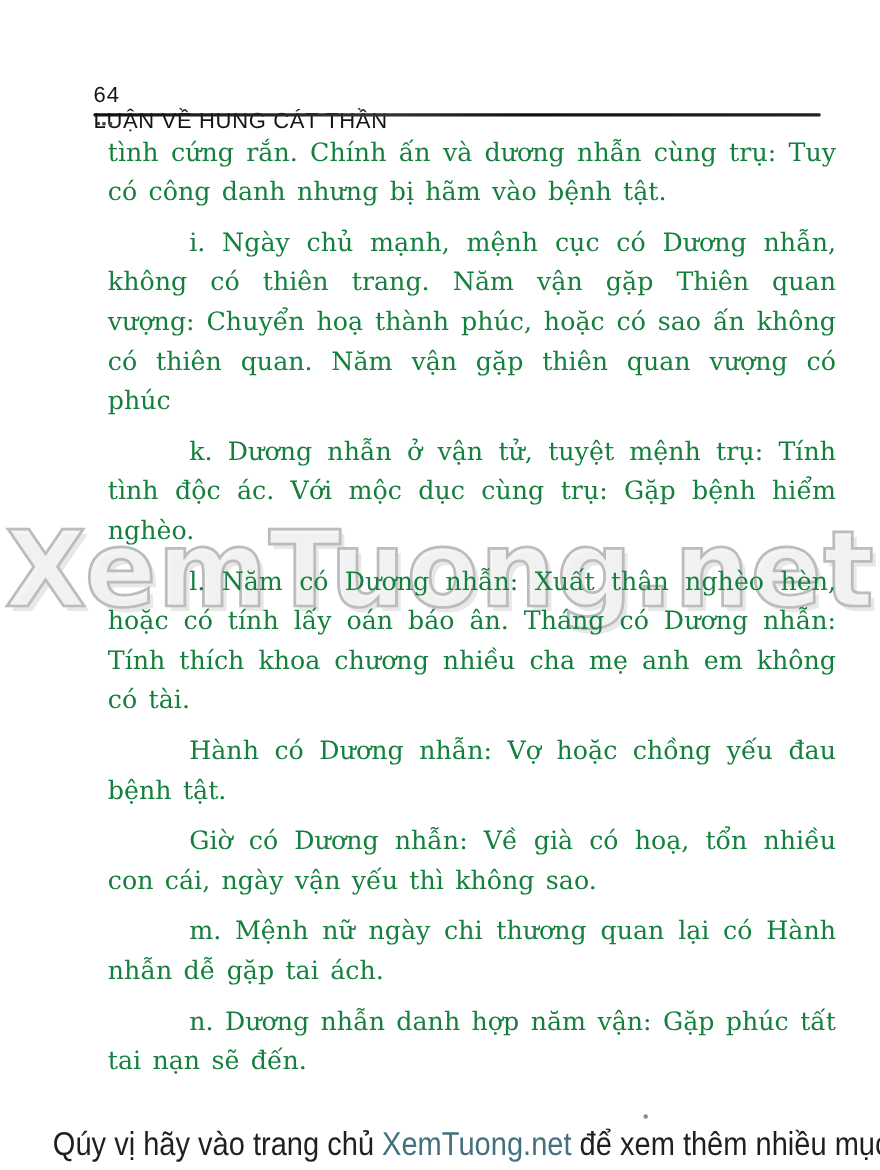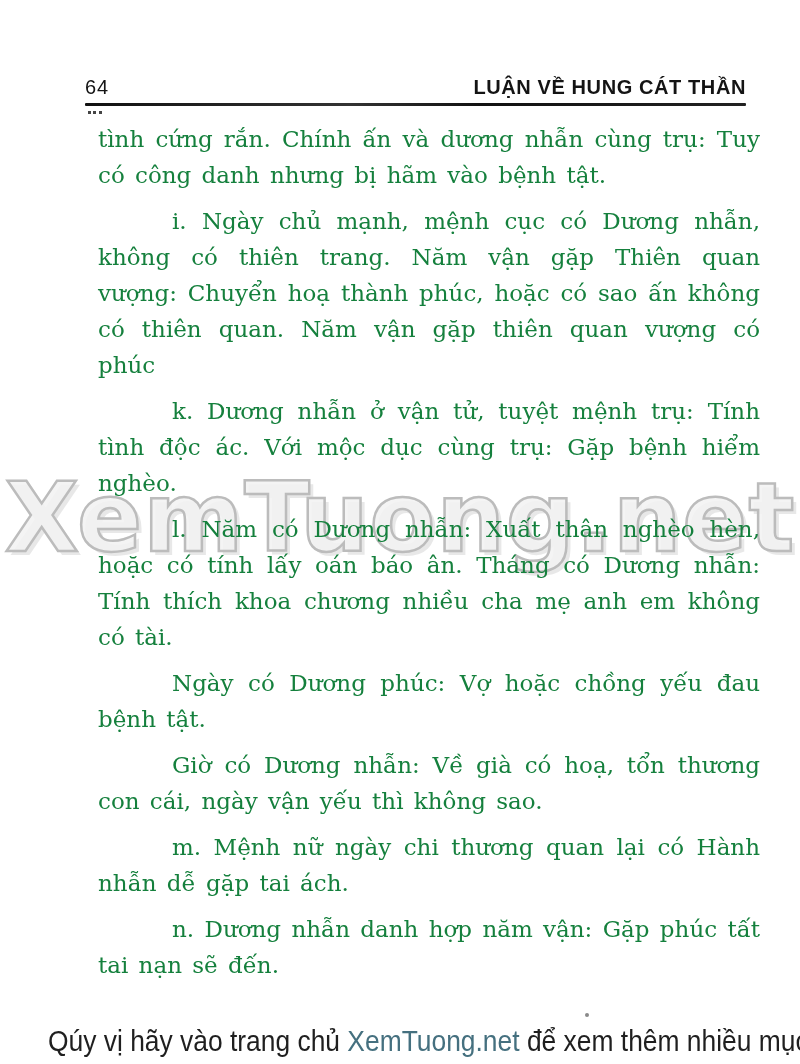--- a/index.html
+++ b/index.html
@@ -17,23 +17,24 @@
   
   .header {
     position: absolute;
     top: 76px; left: 85px; right: 54px;
     display: flex;
     justify-content: space-between;
     align-items: baseline;
     font-family: "Liberation Sans", sans-serif;
     font-size: 20px;
     color: #141414;
+    flex-direction: column;
   }
   .header .page-num { letter-spacing: 1px; }
-  .header .running-title { letter-spacing: 0.6px; font-weight: 700; }
+  .header .running-title { letter-spacing: 0.6px; font-weight: 400; }
   .header-rule {
     position: absolute;
     top: 103px; left: 85px; right: 54px;
     height: 3px;
     background: linear-gradient(to right, #111 0%, #333 40%, #111 60%, #222 100%);
     border-radius: 1px;
   }
   .rule-artifact {
     position: absolute;
     top: 111px; left: 88px;
@@ -109,22 +110,22 @@
     <span class="running-title">LUẬN VỀ HUNG CÁT THẦN</span>
   </div>
   <div class="header-rule"></div>
   <div class="rule-artifact"></div>
 
   <div class="content">
     <p class="para">tình cứng rắn. Chính ấn và dương nhẫn cùng trụ: Tuy có công danh nhưng bị hãm vào bệnh tật.</p>
     <p class="para indent">i. Ngày chủ mạnh, mệnh cục có Dương nhẫn, không có thiên trang. Năm vận gặp Thiên quan vượng: Chuyển hoạ thành phúc, hoặc có sao ấn không có thiên quan. Năm vận gặp thiên quan vượng có phúc</p>
     <p class="para indent">k. Dương nhẫn ở vận tử, tuyệt mệnh trụ: Tính tình độc ác. Với mộc dục cùng trụ: Gặp bệnh hiểm nghèo.</p>
     <p class="para indent">l. Năm có Dương nhẫn: Xuất thân nghèo hèn, hoặc có tính lấy oán báo ân. Tháng có Dương nhẫn: Tính thích khoa chương nhiều cha mẹ anh em không có tài.</p>
-    <p class="para indent">Ngày có Dương phúc: Vợ hoặc chồng yếu đau bệnh tật.</p>
-    <p class="para indent">Giờ có Dương nhẫn: Về già có hoạ, tổn thương con cái, ngày vận yếu thì không sao.</p>
+    <p class="para indent">Hành có Dương nhẫn: Vợ hoặc chồng yếu đau bệnh tật.</p>
+    <p class="para indent">Giờ có Dương nhẫn: Về già có hoạ, tổn nhiều con cái, ngày vận yếu thì không sao.</p>
     <p class="para indent">m. Mệnh nữ ngày chi thương quan lại có Hành nhẫn dễ gặp tai ách.</p>
     <p class="para indent">n. Dương nhẫn danh hợp năm vận: Gặp phúc tất tai nạn sẽ đến.</p>
   </div>
 
   <div class="watermark">XemTuong.net</div>
 
   <div class="speck"></div>
 
   <div class="footer">
     <span>Qúy vị hãy vào trang chủ </span><span class="site-link">XemTuong.net</span><span> để xem thêm nhiều mục hay khác</span>

